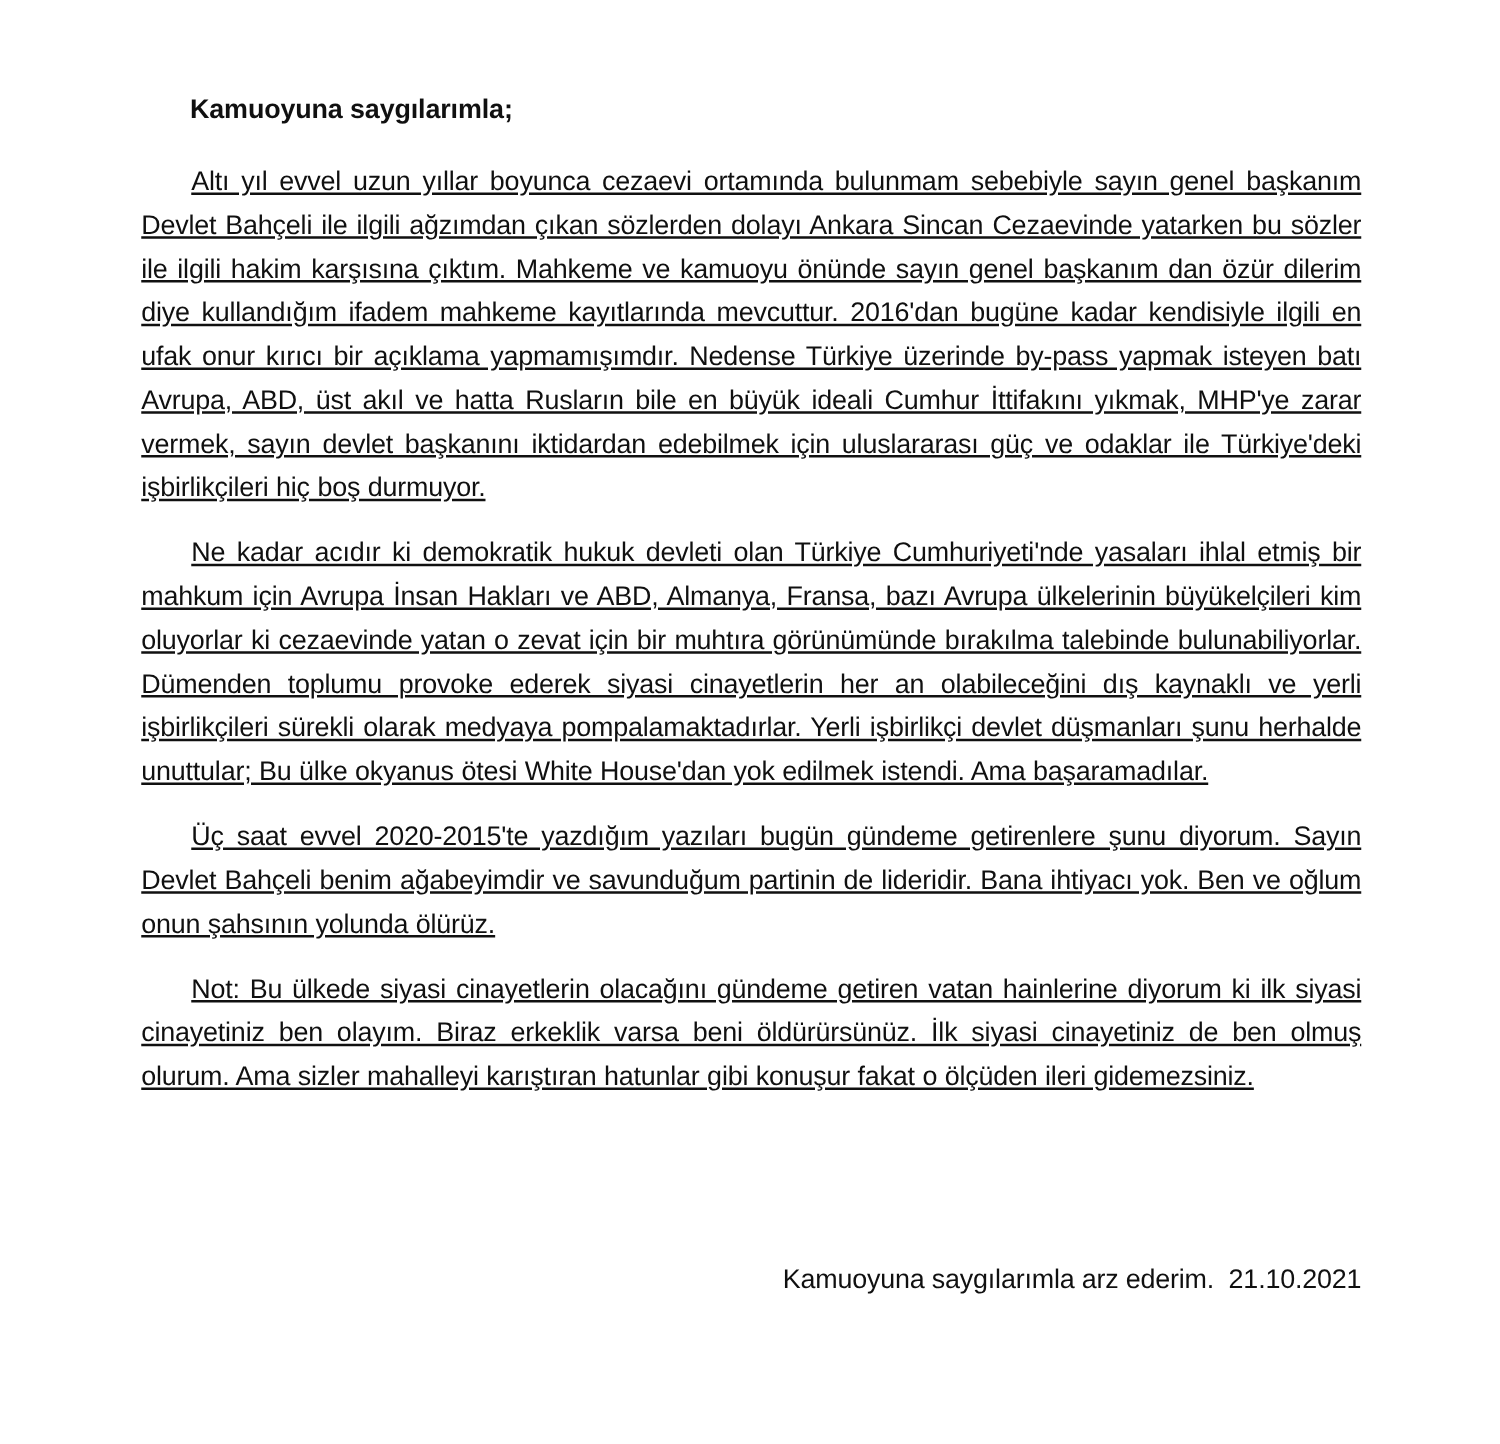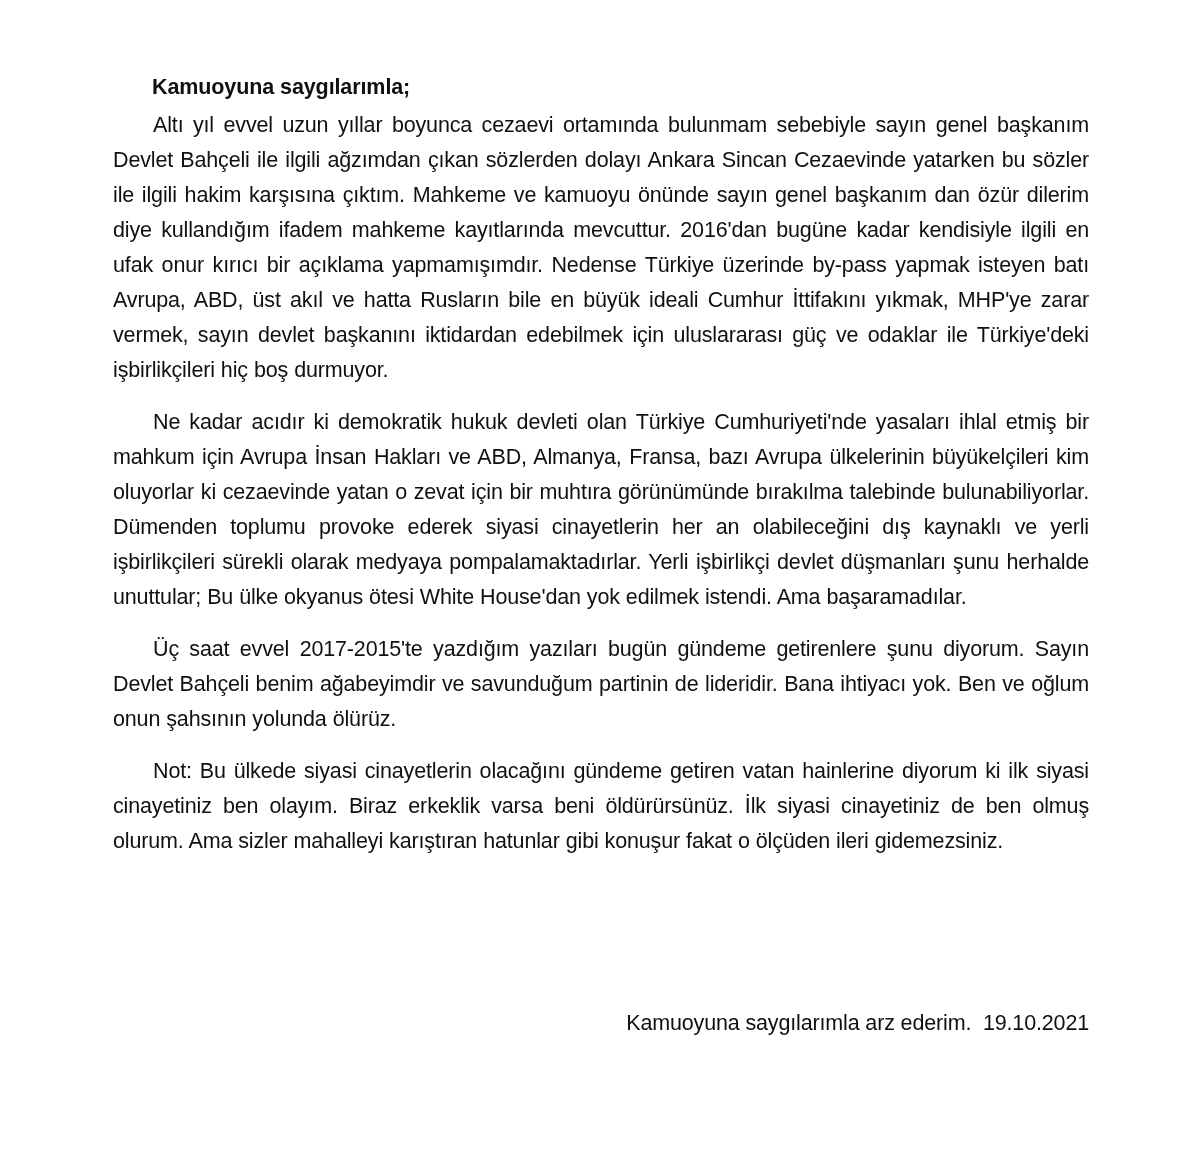--- a/index.html
+++ b/index.html
@@ -54,21 +54,22 @@
     -webkit-hyphens: none;
     hyphens: none;
   }
 
   .para + .para {
     margin-top: 17px;
   }
 
   
   .para-block {
-    margin-top: 4px;
+    margin-top: 24px;
+    text-decoration: underline;
   }
 
   .closing-wrap {
     position: absolute;
     left: 113px;
     top: 1007px;
     width: 976px;
   }
 
   .closing-line {
@@ -96,25 +97,25 @@
 
   <div class="content">
 
     <h1 class="doc-heading">Kamuoyuna saygılarımla;</h1>
 
     <div class="para-block">
       <p class="para">Altı yıl evvel uzun yıllar boyunca cezaevi ortamında bulunmam sebebiyle sayın genel başkanım Devlet Bahçeli ile ilgili ağzımdan çıkan sözlerden dolayı Ankara Sincan Cezaevinde yatarken bu sözler ile ilgili hakim karşısına çıktım. Mahkeme ve kamuoyu önünde sayın genel başkanım dan özür dilerim diye kullandığım ifadem mahkeme kayıtlarında mevcuttur. 2016'dan bugüne kadar kendisiyle ilgili en ufak onur kırıcı bir açıklama yapmamışımdır. Nedense  Türkiye üzerinde by-pass yapmak isteyen batı Avrupa, ABD, üst akıl ve hatta Rusların bile en büyük ideali Cumhur İttifakını yıkmak, MHP'ye zarar vermek, sayın devlet başkanını iktidardan edebilmek için uluslararası güç ve odaklar ile Türkiye'deki işbirlikçileri hiç boş durmuyor.</p>
 
       <p class="para">Ne kadar acıdır ki demokratik hukuk devleti olan Türkiye Cumhuriyeti'nde yasaları ihlal etmiş bir mahkum için Avrupa İnsan Hakları ve ABD, Almanya, Fransa, bazı Avrupa ülkelerinin büyükelçileri kim oluyorlar ki cezaevinde yatan o zevat için bir muhtıra görünümünde bırakılma talebinde bulunabiliyorlar. Dümenden toplumu provoke ederek siyasi cinayetlerin her an olabileceğini dış kaynaklı ve yerli işbirlikçileri sürekli olarak medyaya pompalamaktadırlar. Yerli işbirlikçi devlet düşmanları şunu herhalde unuttular; Bu ülke okyanus ötesi White House'dan yok edilmek istendi. Ama başaramadılar.</p>
 
-      <p class="para">Üç saat evvel 2017-2015'te yazdığım yazıları bugün gündeme getirenlere şunu diyorum. Sayın Devlet Bahçeli benim ağabeyimdir ve savunduğum partinin de lideridir. Bana ihtiyacı yok. Ben ve oğlum onun şahsının yolunda ölürüz.</p>
+      <p class="para">Üç saat evvel 2020-2015'te yazdığım yazıları bugün gündeme getirenlere şunu diyorum. Sayın Devlet Bahçeli benim ağabeyimdir ve savunduğum partinin de lideridir. Bana ihtiyacı yok. Ben ve oğlum onun şahsının yolunda ölürüz.</p>
 
       <p class="para">Not: Bu ülkede siyasi cinayetlerin olacağını gündeme getiren vatan hainlerine diyorum ki ilk siyasi cinayetiniz ben olayım. Biraz erkeklik varsa beni öldürürsünüz. İlk siyasi cinayetiniz de ben olmuş olurum. Ama sizler mahalleyi karıştıran hatunlar gibi konuşur fakat o ölçüden ileri gidemezsiniz.</p>
     </div>
 
   </div>
 
   <div class="closing-wrap">
-    <p class="closing-line">Kamuoyuna saygılarımla arz ederim.  19.10.2021</p>
+    <p class="closing-line">Kamuoyuna saygılarımla arz ederim.  21.10.2021</p>
 
   </div>
 
 </div>
 
 </body></html>

